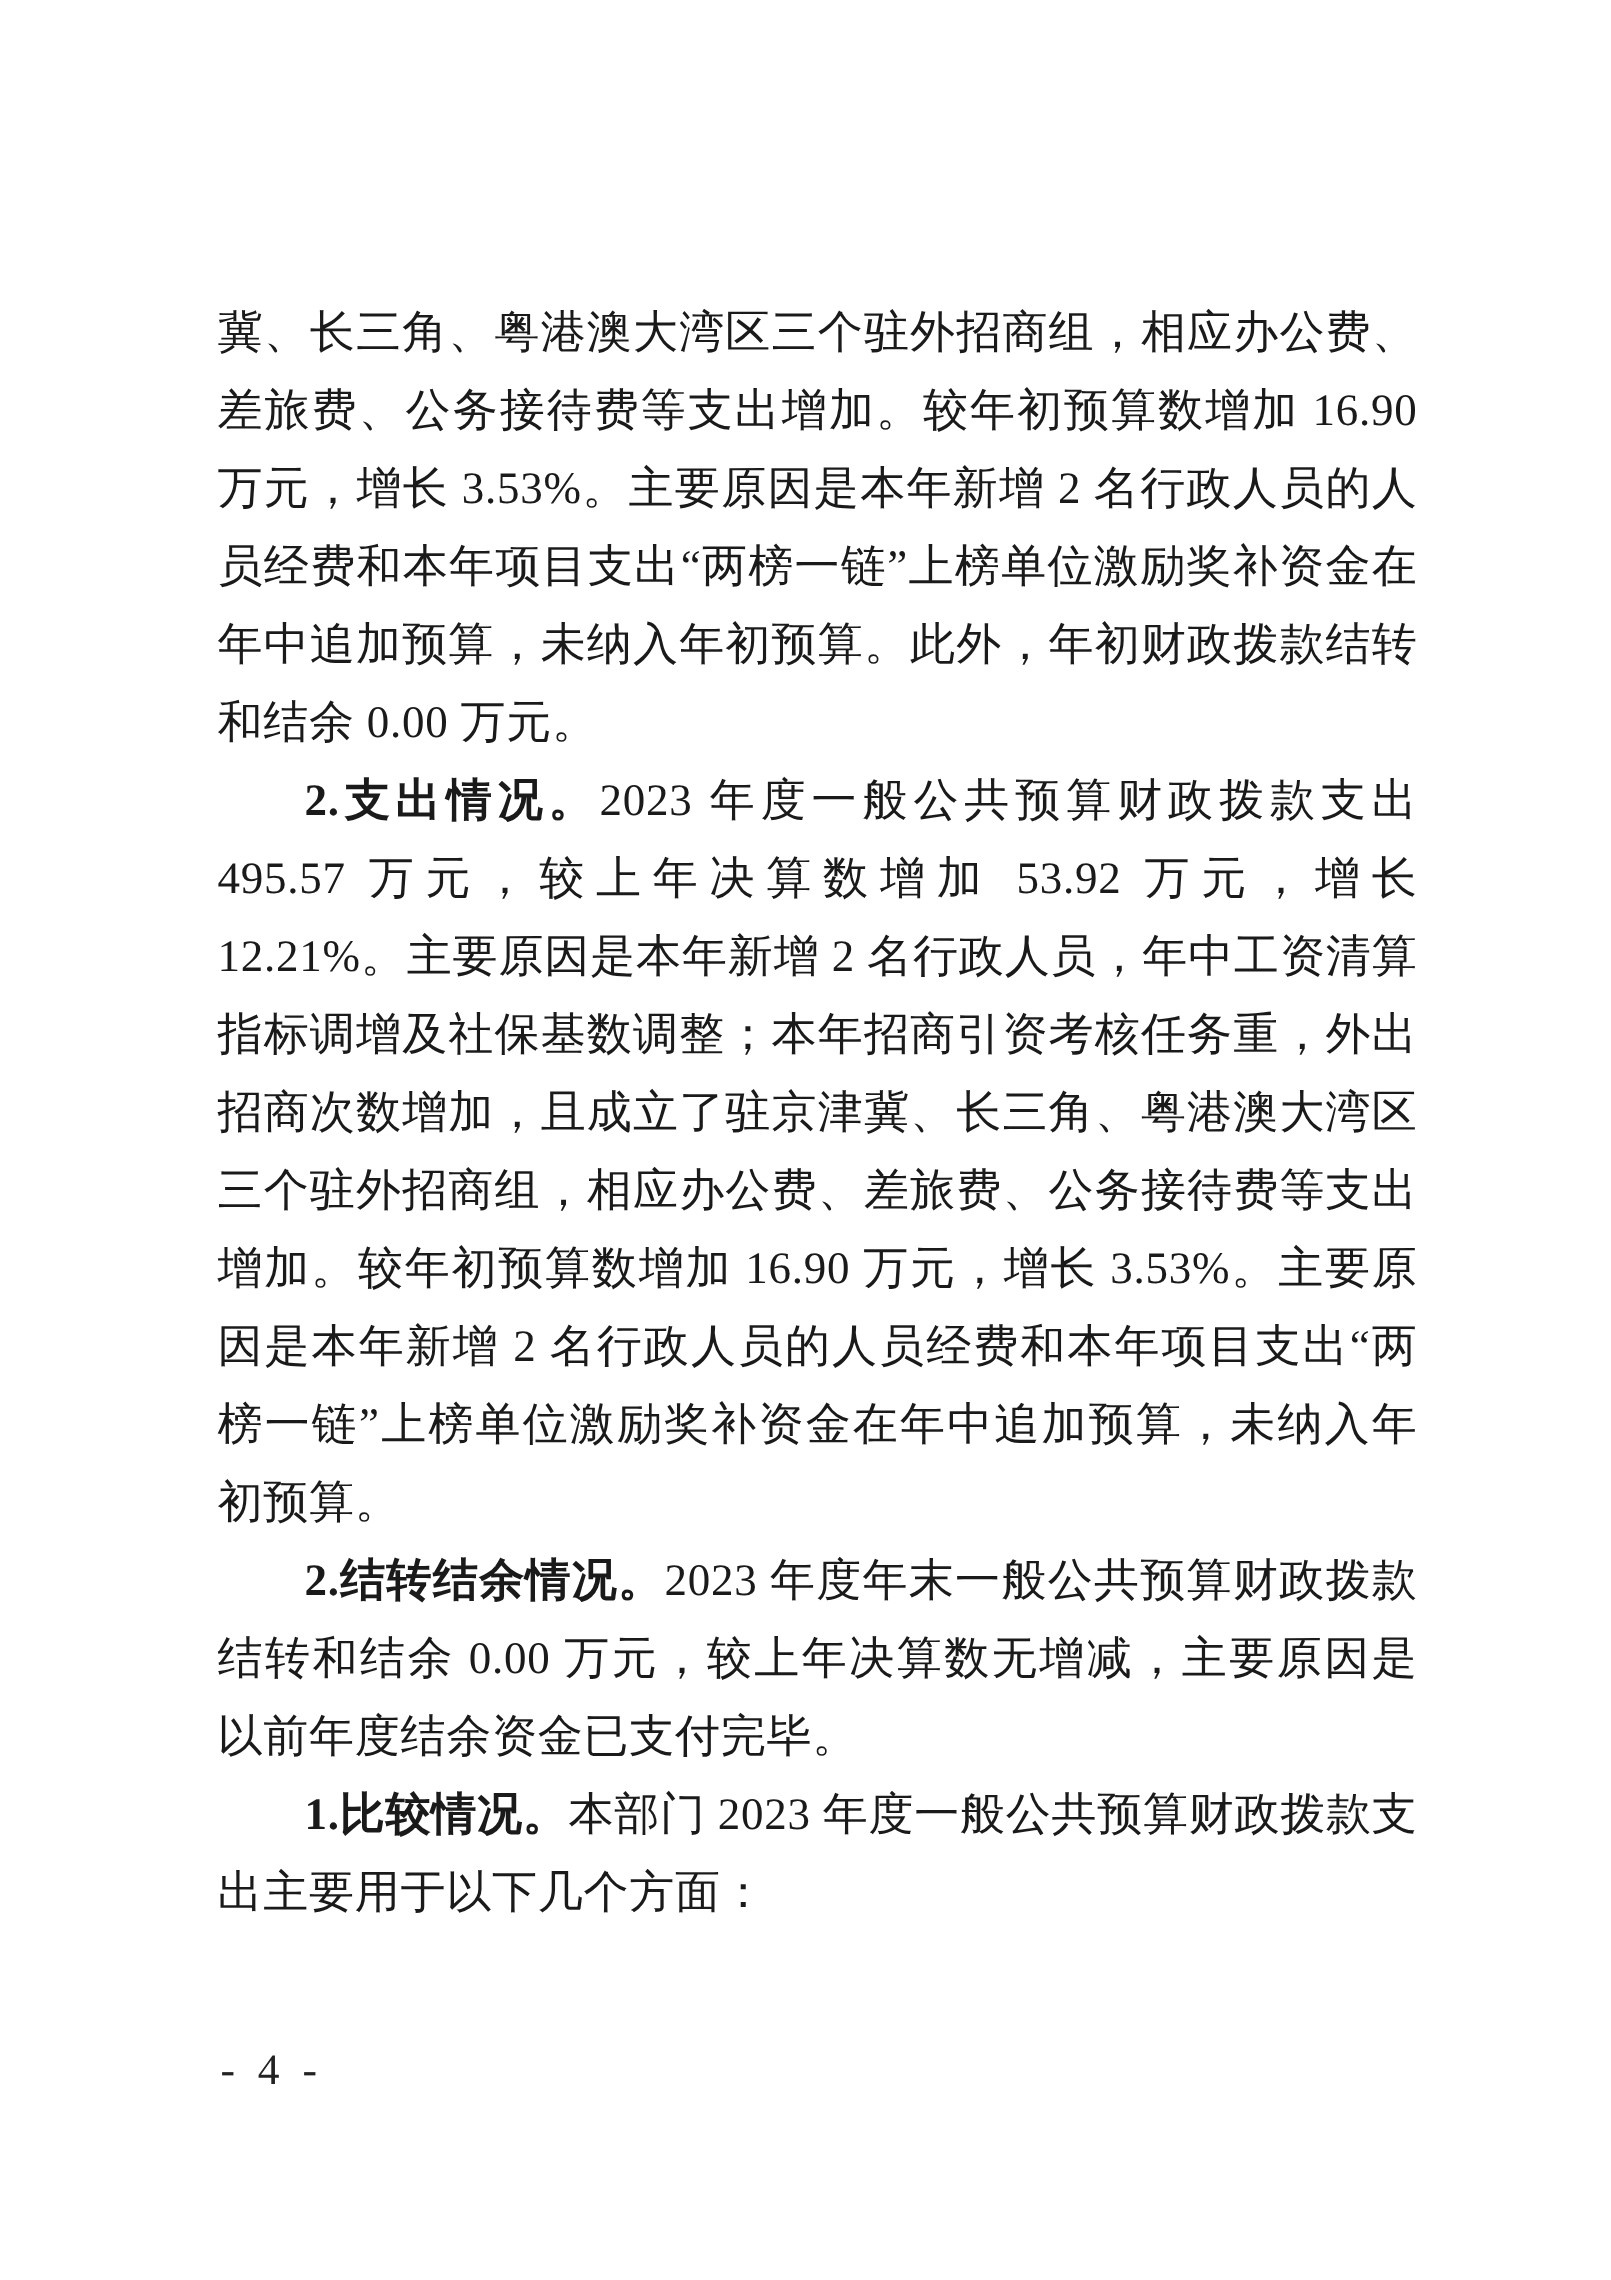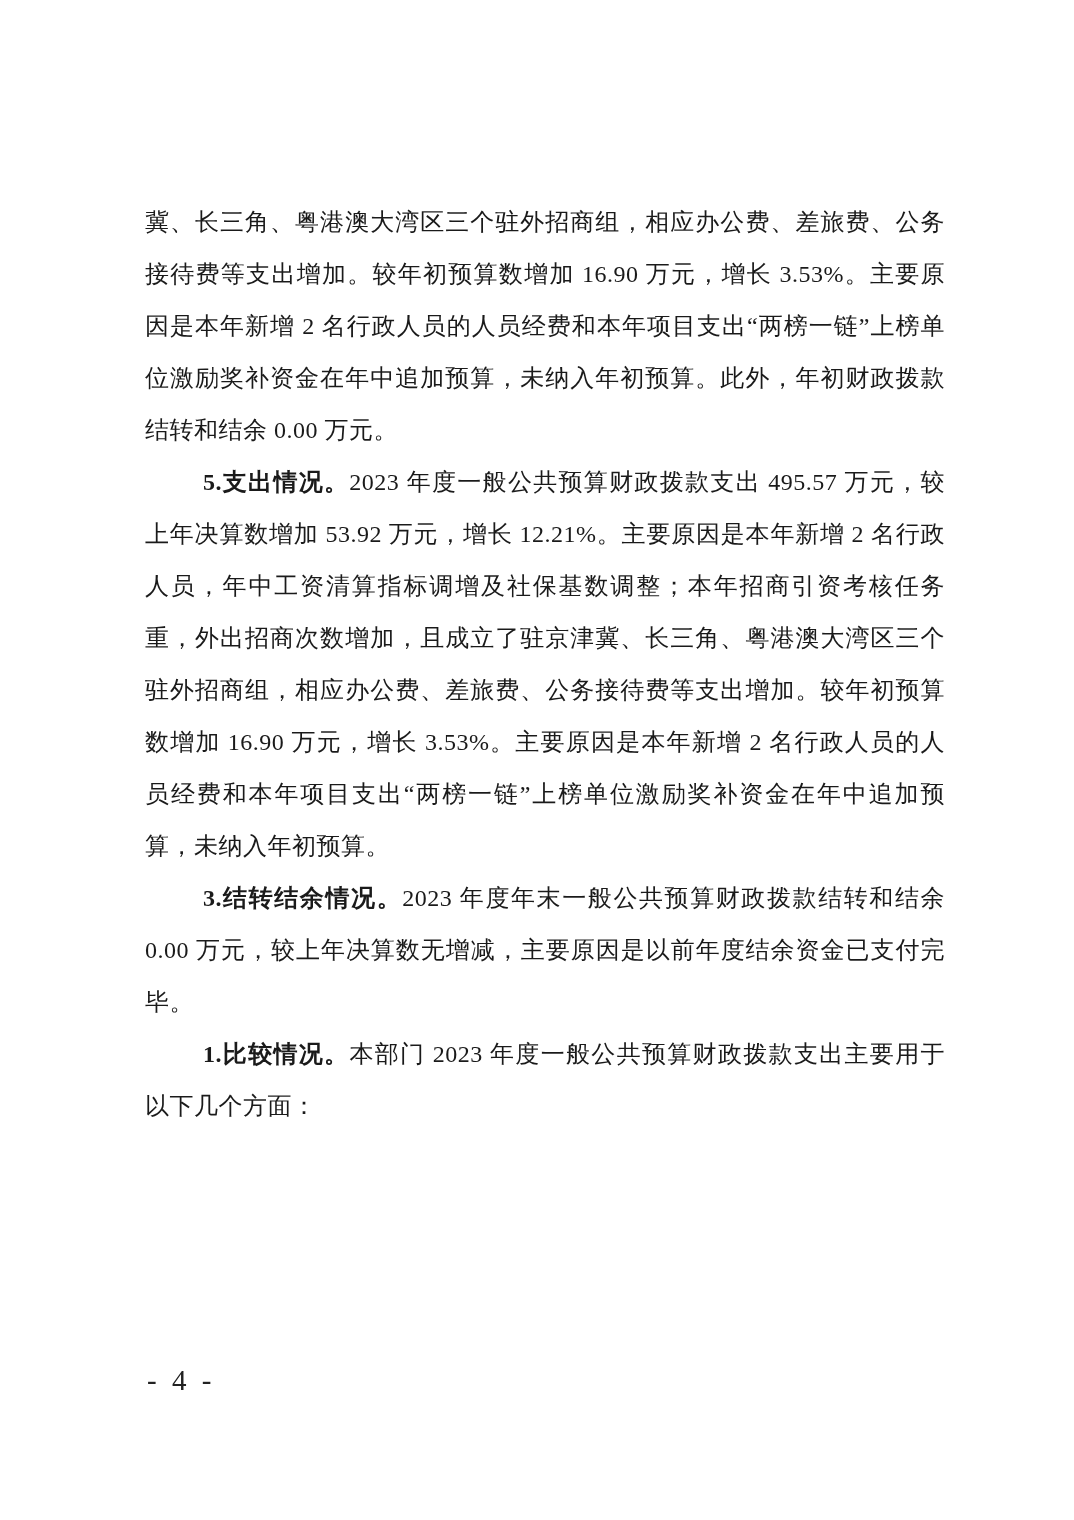--- a/index.html
+++ b/index.html
@@ -14,21 +14,21 @@
     background: #ffffff;
     font-family: "Liberation Serif", "DejaVu Serif", serif;
     color: #1a1a1a;
     overflow: hidden;
   }
   .content {
     position: absolute;
     left: 145px;
     top: 196px;
     width: 800px;
-    font-size: 24px;
+    font-size: 30px;
     line-height: 52px;
     text-align: justify;
     text-justify: inter-character;
     letter-spacing: 0.5px;
   }
   .para {
     margin: 0;
     padding: 0;
     text-indent: 58px;
   }
@@ -50,23 +50,23 @@
 </style>
 </head>
 <body>
 
 <div class="page">
 
   <div class="content">
 
     <p class="para flush"><span>冀、长三角、粤港澳大湾区三个驻外招商组，相应办公费、差旅费、公务接待费等支出增加。较年初预算数增加 16.90 万元，增长 3.53%。主要原因是本年新增 2 名行政人员的人员经费和本年项目支出“两榜一链”上榜单位激励奖补资金在年中追加预算，未纳入年初预算。此外，年初财政拨款结转和结余 0.00 万元。</span></p>
 
-    <p class="para"><span class="lead">5.支出情况。</span><span>2023 年度一般公共预算财政拨款支出 495.57 万元，较上年决算数增加 53.92 万元，增长 12.21%。主要原因是本年新增 2 名行政人员，年中工资清算指标调增及社保基数调整；本年招商引资考核任务重，外出招商次数增加，且成立了驻京津冀、长三角、粤港澳大湾区三个驻外招商组，相应办公费、差旅费、公务接待费等支出增加。较年初预算数增加 16.90 万元，增长 3.53%。主要原因是本年新增 2 名行政人员的人员经费和本年项目支出“两榜一链”上榜单位激励奖补资金在年中追加预算，未纳入年初预算。</span></p>
+    <p class="para"><span class="lead">2.支出情况。</span><span>2023 年度一般公共预算财政拨款支出 495.57 万元，较上年决算数增加 53.92 万元，增长 12.21%。主要原因是本年新增 2 名行政人员，年中工资清算指标调增及社保基数调整；本年招商引资考核任务重，外出招商次数增加，且成立了驻京津冀、长三角、粤港澳大湾区三个驻外招商组，相应办公费、差旅费、公务接待费等支出增加。较年初预算数增加 16.90 万元，增长 3.53%。主要原因是本年新增 2 名行政人员的人员经费和本年项目支出“两榜一链”上榜单位激励奖补资金在年中追加预算，未纳入年初预算。</span></p>
 
-    <p class="para"><span class="lead">3.结转结余情况。</span><span>2023 年度年末一般公共预算财政拨款结转和结余 0.00 万元，较上年决算数无增减，主要原因是以前年度结余资金已支付完毕。</span></p>
+    <p class="para"><span class="lead">2.结转结余情况。</span><span>2023 年度年末一般公共预算财政拨款结转和结余 0.00 万元，较上年决算数无增减，主要原因是以前年度结余资金已支付完毕。</span></p>
 
     <p class="para"><span class="lead">1.比较情况。</span><span>本部门 2023 年度一般公共预算财政拨款支出主要用于以下几个方面：</span></p>
 
 
   </div>
 
   <div class="footer"><span>- 4 -</span></div>
 
 </div>
 

